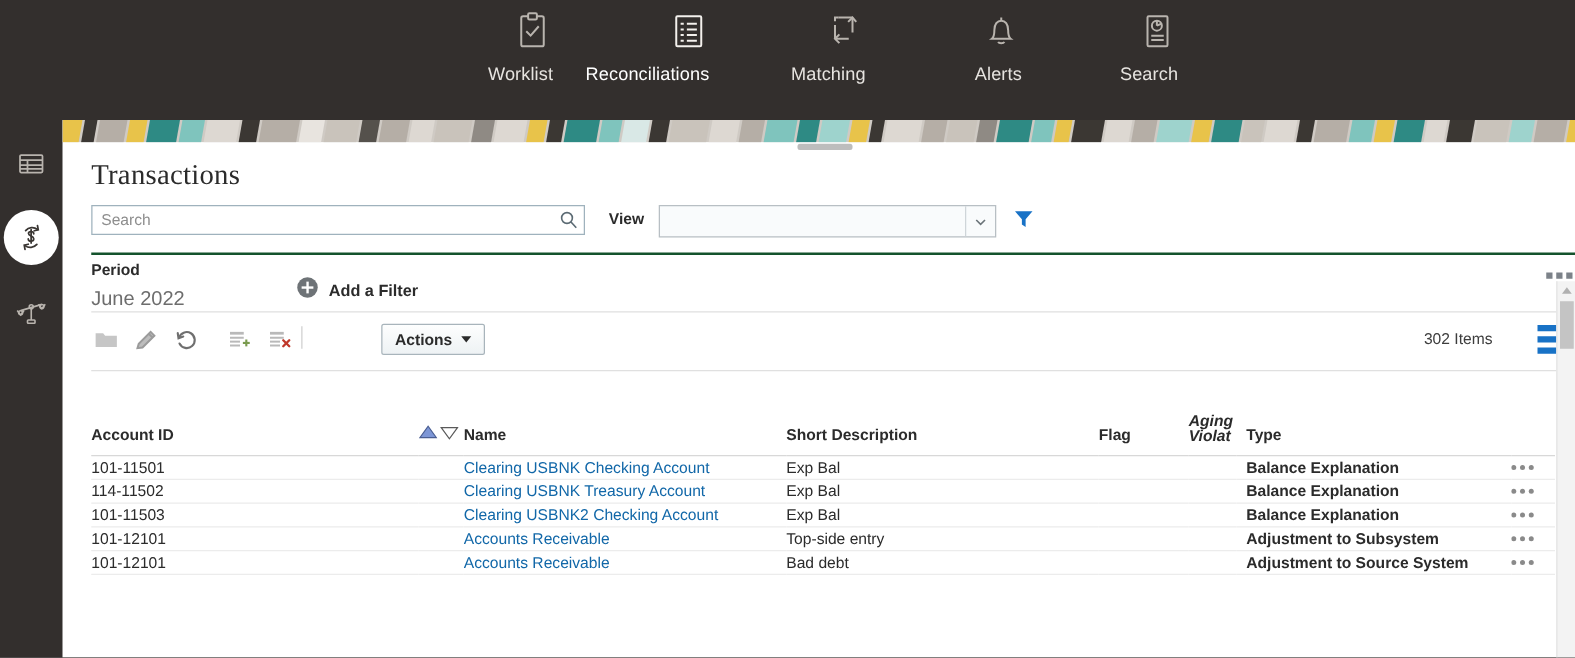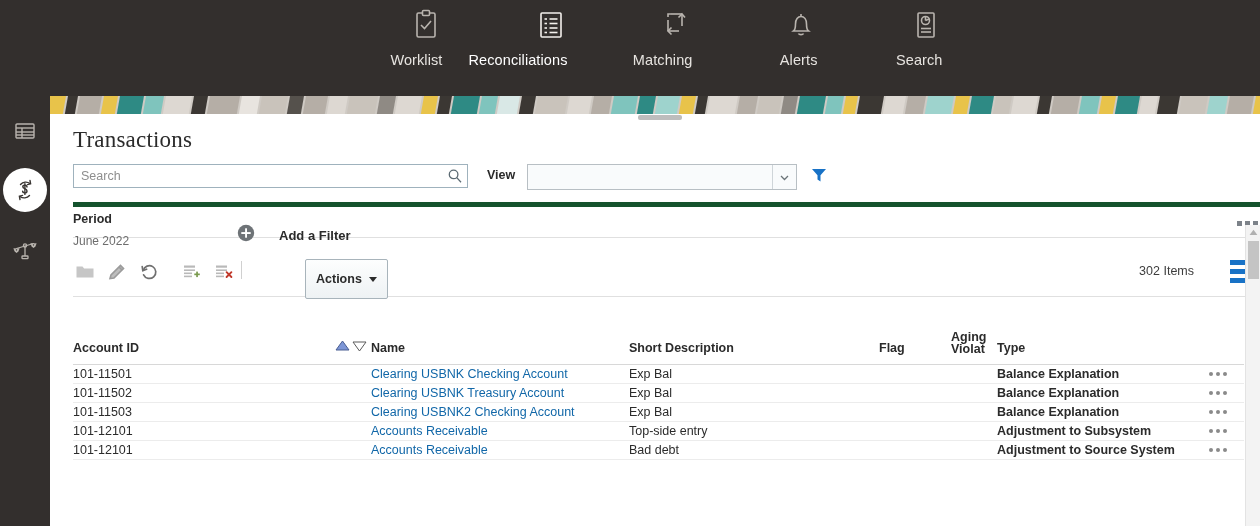--- a/index.html
+++ b/index.html
@@ -108,44 +108,44 @@
   #view-chevron {
     position: absolute; left: 722px; top: 1px; width: 24px; height: 24px;
     display:flex; align-items:center; justify-content:center;
     border-left: 1px solid #cfd5d9; pointer-events: none;
   }
   #filter-funnel { position: absolute; left: 760px; top: 2px; cursor: pointer; }
 
   
   #filterbar {
     position: absolute; left: 23px; top: 106px;
-    width: 1187px; height: 36px;
-    border-top: 5px solid #14532d; border-bottom: 1px solid #e0e0e0;
+    width: 1187px; height: 48px;
+    border-top: 2px solid #14532d; border-bottom: 1px solid #e0e0e0;
   }
   #period-label { position: absolute; left: 0; top: 5px; font-size: 12.5px; font-weight: bold; color: #2b2b2b; }
-  #period-value { position: absolute; left: 0; top: 27px; font-size: 12px; color: #6d6d6d; }
-  #add-filter { position: absolute; left: 164px; top: 17px; display: flex; align-items: center; gap: 24px; cursor: pointer; }
+  #period-value { position: absolute; left: 0; top: 27px; font-size: 16px; color: #6d6d6d; }
+  #add-filter { position: absolute; left: 164px; top: 17px; display: flex; align-items: center; gap: 8px; cursor: pointer; }
   #add-filter .lbl { font-size: 13px; font-weight: bold; color: #2b2b2b; }
   #filter-overflow {
     position: absolute; right: 2px; top: 14px;
     display: flex; gap: 3px; cursor: pointer;
   }
   #filter-overflow i { width: 5px; height: 5px; background: #7c8289; display: block; }
 
   
   #toolbar {
     position: absolute; left: 23px; top: 154px;
     width: 1187px; height: 47px;
     border-bottom: 1px solid #e0e0e0;
   }
   .tb-ico { position: absolute; top: 10px; width: 24px; height: 24px; cursor: pointer; display:flex; align-items:center; justify-content:center;}
   #tb-divider { position: absolute; left: 168px; top: 11px; width: 1px; height: 18px; background: #d0d0d0; }
   #actions-btn {
     position: absolute; left: 232px; top: 9px;
-    height: 40px; padding: 0 10px;
+    height: 25px; padding: 0 10px;
     border: 1px solid #a8b4bb; border-radius: 2px;
     background: linear-gradient(#fdfefe,#eef2f4);
     font-family: "Liberation Sans", sans-serif; font-size: 12.5px; font-weight: bold;
     color: #2b2b2b; cursor: pointer;
     display: flex; align-items: center; gap: 7px;
   }
   #actions-btn .caret { width:0;height:0;border-left:4px solid transparent;border-right:4px solid transparent;border-top:5px solid #2b2b2b; }
   #item-count { position: absolute; right: 66px; top: 14px; font-size: 12.5px; color: #3d3d3d; }
   #list-toggle { position: absolute; right: 2px; top: 10px; width: 28px; height: 22px; cursor: pointer; }
   #list-toggle i { display:block; width: 28px; height: 5px; background: #1872c6; margin-bottom: 4px; }
@@ -166,21 +166,21 @@
   }
   td.namecell a { color: #1167a8; font-weight: normal; text-decoration: none; cursor: pointer; }
   td.typecell { font-weight: bold; }
   .colA { width: 262px; }
   .colN { width: 258px; } .colD { width: 250px; }
   .colF { width: 72px; } .colT { width: 220px; } .colK { width: 35px; }
   th.sortcell { width: 36px; padding-bottom: 8px; }
   .sorters { display: flex; gap: 2px; }
   .row-dots { display: flex; gap: 3px; cursor: pointer; }
   .row-dots i { width: 4px; height: 4px; border-radius: 50%; background: #8a8a8a; display: block; }
-  th.agingcell { line-height: 12px; font-size: 12px; width: 38px; }
+  th.agingcell { line-height: 12px; font-size: 12px; width: 38px; font-style: italic; }
 
   
   #vscroll {
     position: absolute; right: 0; top: 225px; width: 15px; height: 301px;
     background: #f3f3f3; border-left: 1px solid #e3e3e3;
   }
   #vscroll .arrow { height: 14px; display:flex;align-items:center;justify-content:center; cursor: pointer;}
   #vscroll .thumb { position:absolute; left: 2px; top: 16px; width: 11px; height: 38px; background: #c4c4c4; cursor: grab; }
 </style>
 </head>
@@ -513,21 +513,21 @@
             <td class="typecell" style="padding-left:8px;">Balance Explanation</td>
             <td>
                 <span class="row-dots">
                   <i></i>
                   <i></i>
                   <i></i>
                 </span>
               </td>
           </tr>
           <tr>
-            <td>101-11502</td>
+            <td>114-11502</td>
             <td></td>
             <td class="namecell"><a>Clearing USBNK Treasury Account</a></td>
             <td>Exp Bal</td>
             <td></td>
             <td></td>
             <td class="typecell" style="padding-left:8px;">Balance Explanation</td>
             <td>
                 <span class="row-dots">
                   <i></i>
                   <i></i>

